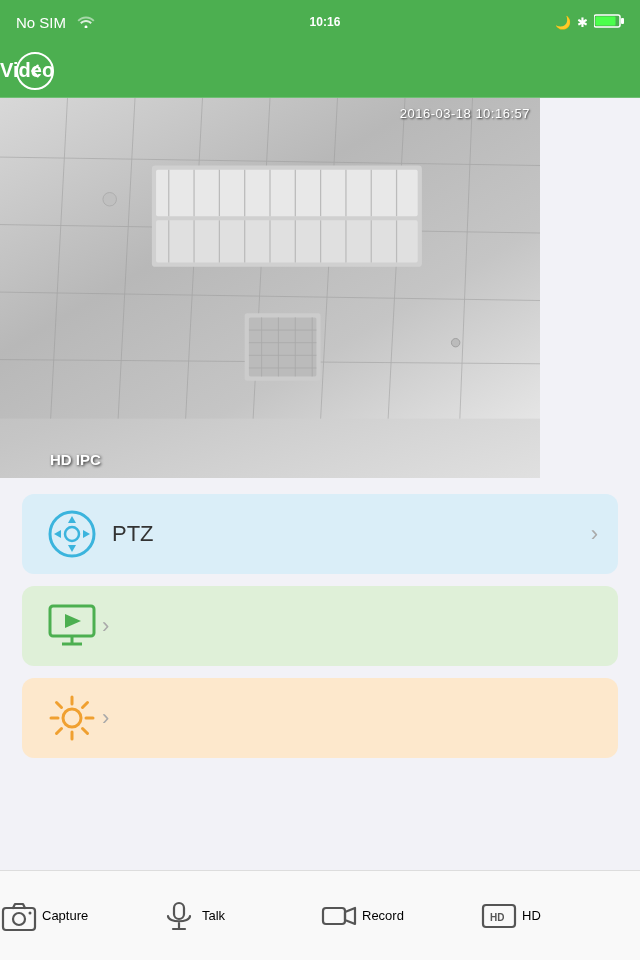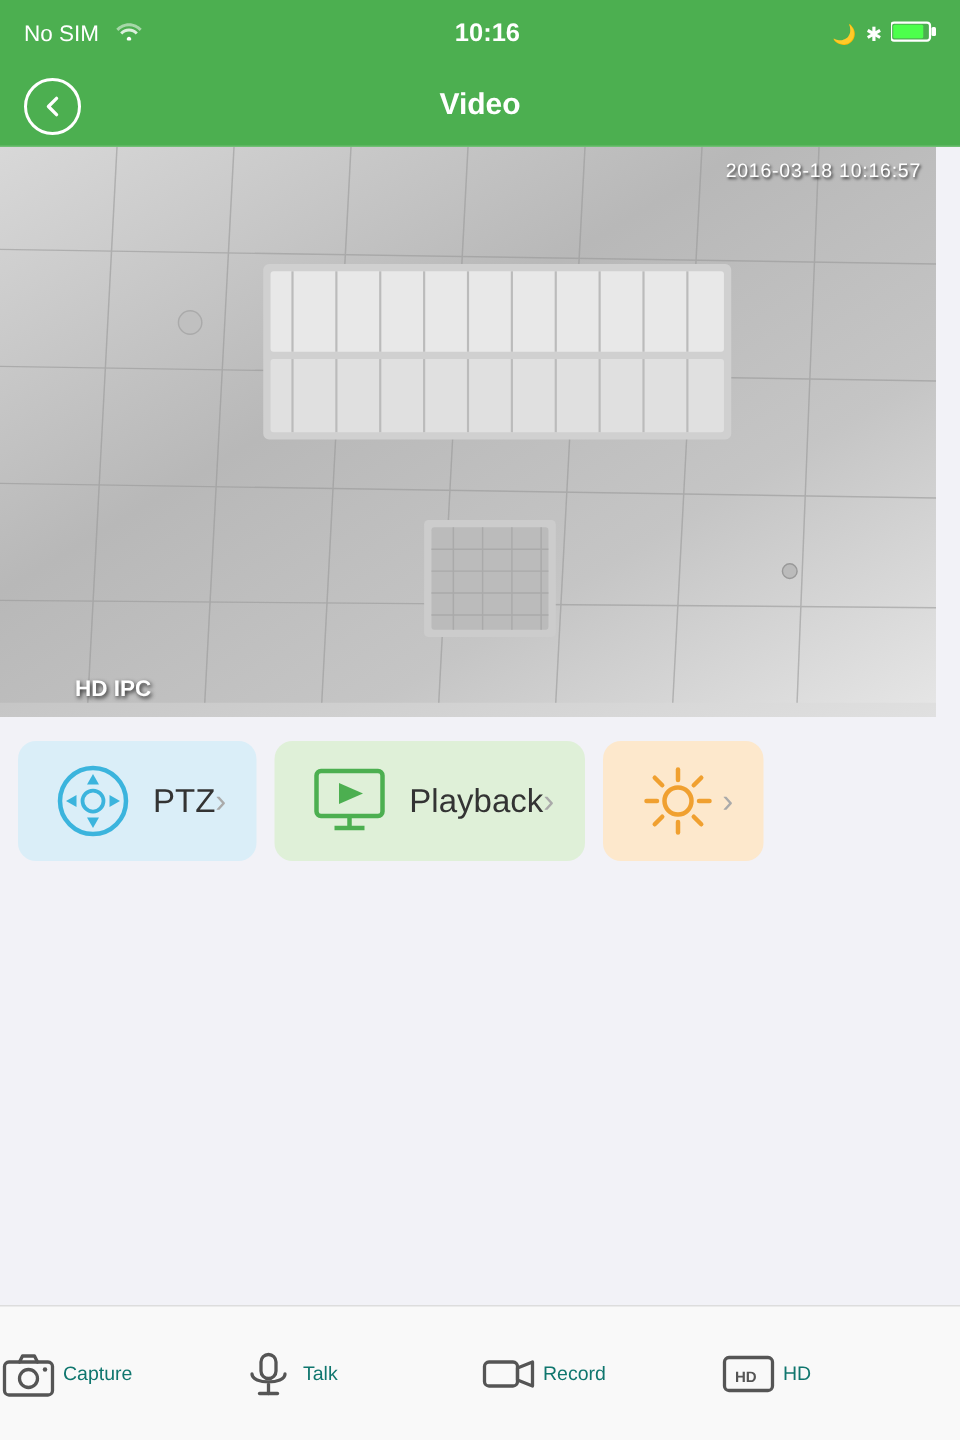--- a/index.html
+++ b/index.html
@@ -18,30 +18,29 @@
       background: #4caf50;
       display: flex;
       align-items: center;
       justify-content: space-between;
       padding: 0 16px;
       color: white;
       font-size: 15px;
       font-weight: 500;
     }
     .status-left { display: flex; align-items: center; gap: 11px; justify-content: space-between; }
-    .status-center { font-size: 17px; font-weight: 600; }
+    .status-center { font-size: 12px; font-weight: 600; }
     .status-right { display: flex; align-items: center; gap: 6px; font-size: 13px; }
 
     
     .nav-bar {
       height: 54px;
       background: #4caf50;
       display: flex;
       align-items: center;
-      justify-content: center;
       position: relative;
       border-bottom: 1px solid rgba(255,255,255,0.2);
     }
     .nav-back {
       position: absolute;
       left: 16px;
       width: 38px;
       height: 38px;
       border: 2px solid white;
       border-radius: 50%;
@@ -52,21 +51,21 @@
     }
     .nav-back svg { width: 18px; height: 18px; }
     .nav-title {
       color: white;
       font-size: 20px;
       font-weight: 600;
     }
 
     
     .video-container {
-      width: 624px;
+      width: 540px;
       height: 380px;
       background: #7f1d1d;
       position: relative;
       overflow: hidden;
       text-align: center;
     }
     .video-feed {
       width: 100%;
       height: 100%;
       background: linear-gradient(160deg, #d0d0d0 0%, #b8b8b8 30%, #c5c5c5 60%, #e0e0e0 100%);
@@ -93,23 +92,23 @@
       left: 10px;
       color: white;
       font-size: 15px;
       font-weight: 600;
       text-shadow: 1px 1px 3px rgba(0,0,0,0.8);
       margin-left: 40px;
     }
 
     
     .menu-section {
-      padding: 16px 12px;
-      display: flex;
-      flex-direction: row;
+      padding: 16px 22px;
+      display: flex;
+      flex-direction: column;
       gap: 12px;
     }
     .menu-item {
       height: 80px;
       border-radius: 12px;
       display: flex;
       align-items: center;
       padding: 0 20px;
       cursor: pointer;
     }
@@ -161,21 +160,21 @@
     .tab-icon {
       width: 38px;
       height: 34px;
       display: flex;
       align-items: center;
       justify-content: center;
     }
     .tab-icon svg { width: 36px; height: 32px; }
     .tab-label {
       font-size: 13px;
-      color: #0f766e;
+      color: #000000;
     }
   </style>
 </head>
 <body>
 
 <div class="status-bar">
   <div class="status-left">
     <span>No SIM</span>
 
     <span>
@@ -313,21 +312,20 @@
       <svg viewBox="0 0 52 52" fill="none">
 
         <rect x="4" y="6" width="44" height="30" rx="3" stroke="#4caf50" stroke-width="3" fill="none"></rect>
 
         <line x1="26" y1="36" x2="26" y2="44" stroke="#4caf50" stroke-width="3"></line>
         <line x1="16" y1="44" x2="36" y2="44" stroke="#4caf50" stroke-width="3"></line>
 
         <path d="M19 14 L19 28 L35 21 Z" fill="#4caf50"></path>
       </svg>
     </div>
-    <span class="menu-label">Playback</span>
     <span class="menu-chevron">›</span>
   </div>
 
   <div class="menu-item menu-item-deviceset">
     <div class="menu-icon">
       <svg viewBox="0 0 52 52" fill="none">
 
         <circle cx="26" cy="26" r="9" stroke="#f0a030" stroke-width="3" fill="none"></circle>
         <g stroke="#f0a030" stroke-width="3" stroke-linecap="round">
           <line x1="26" y1="5" x2="26" y2="12"></line>

